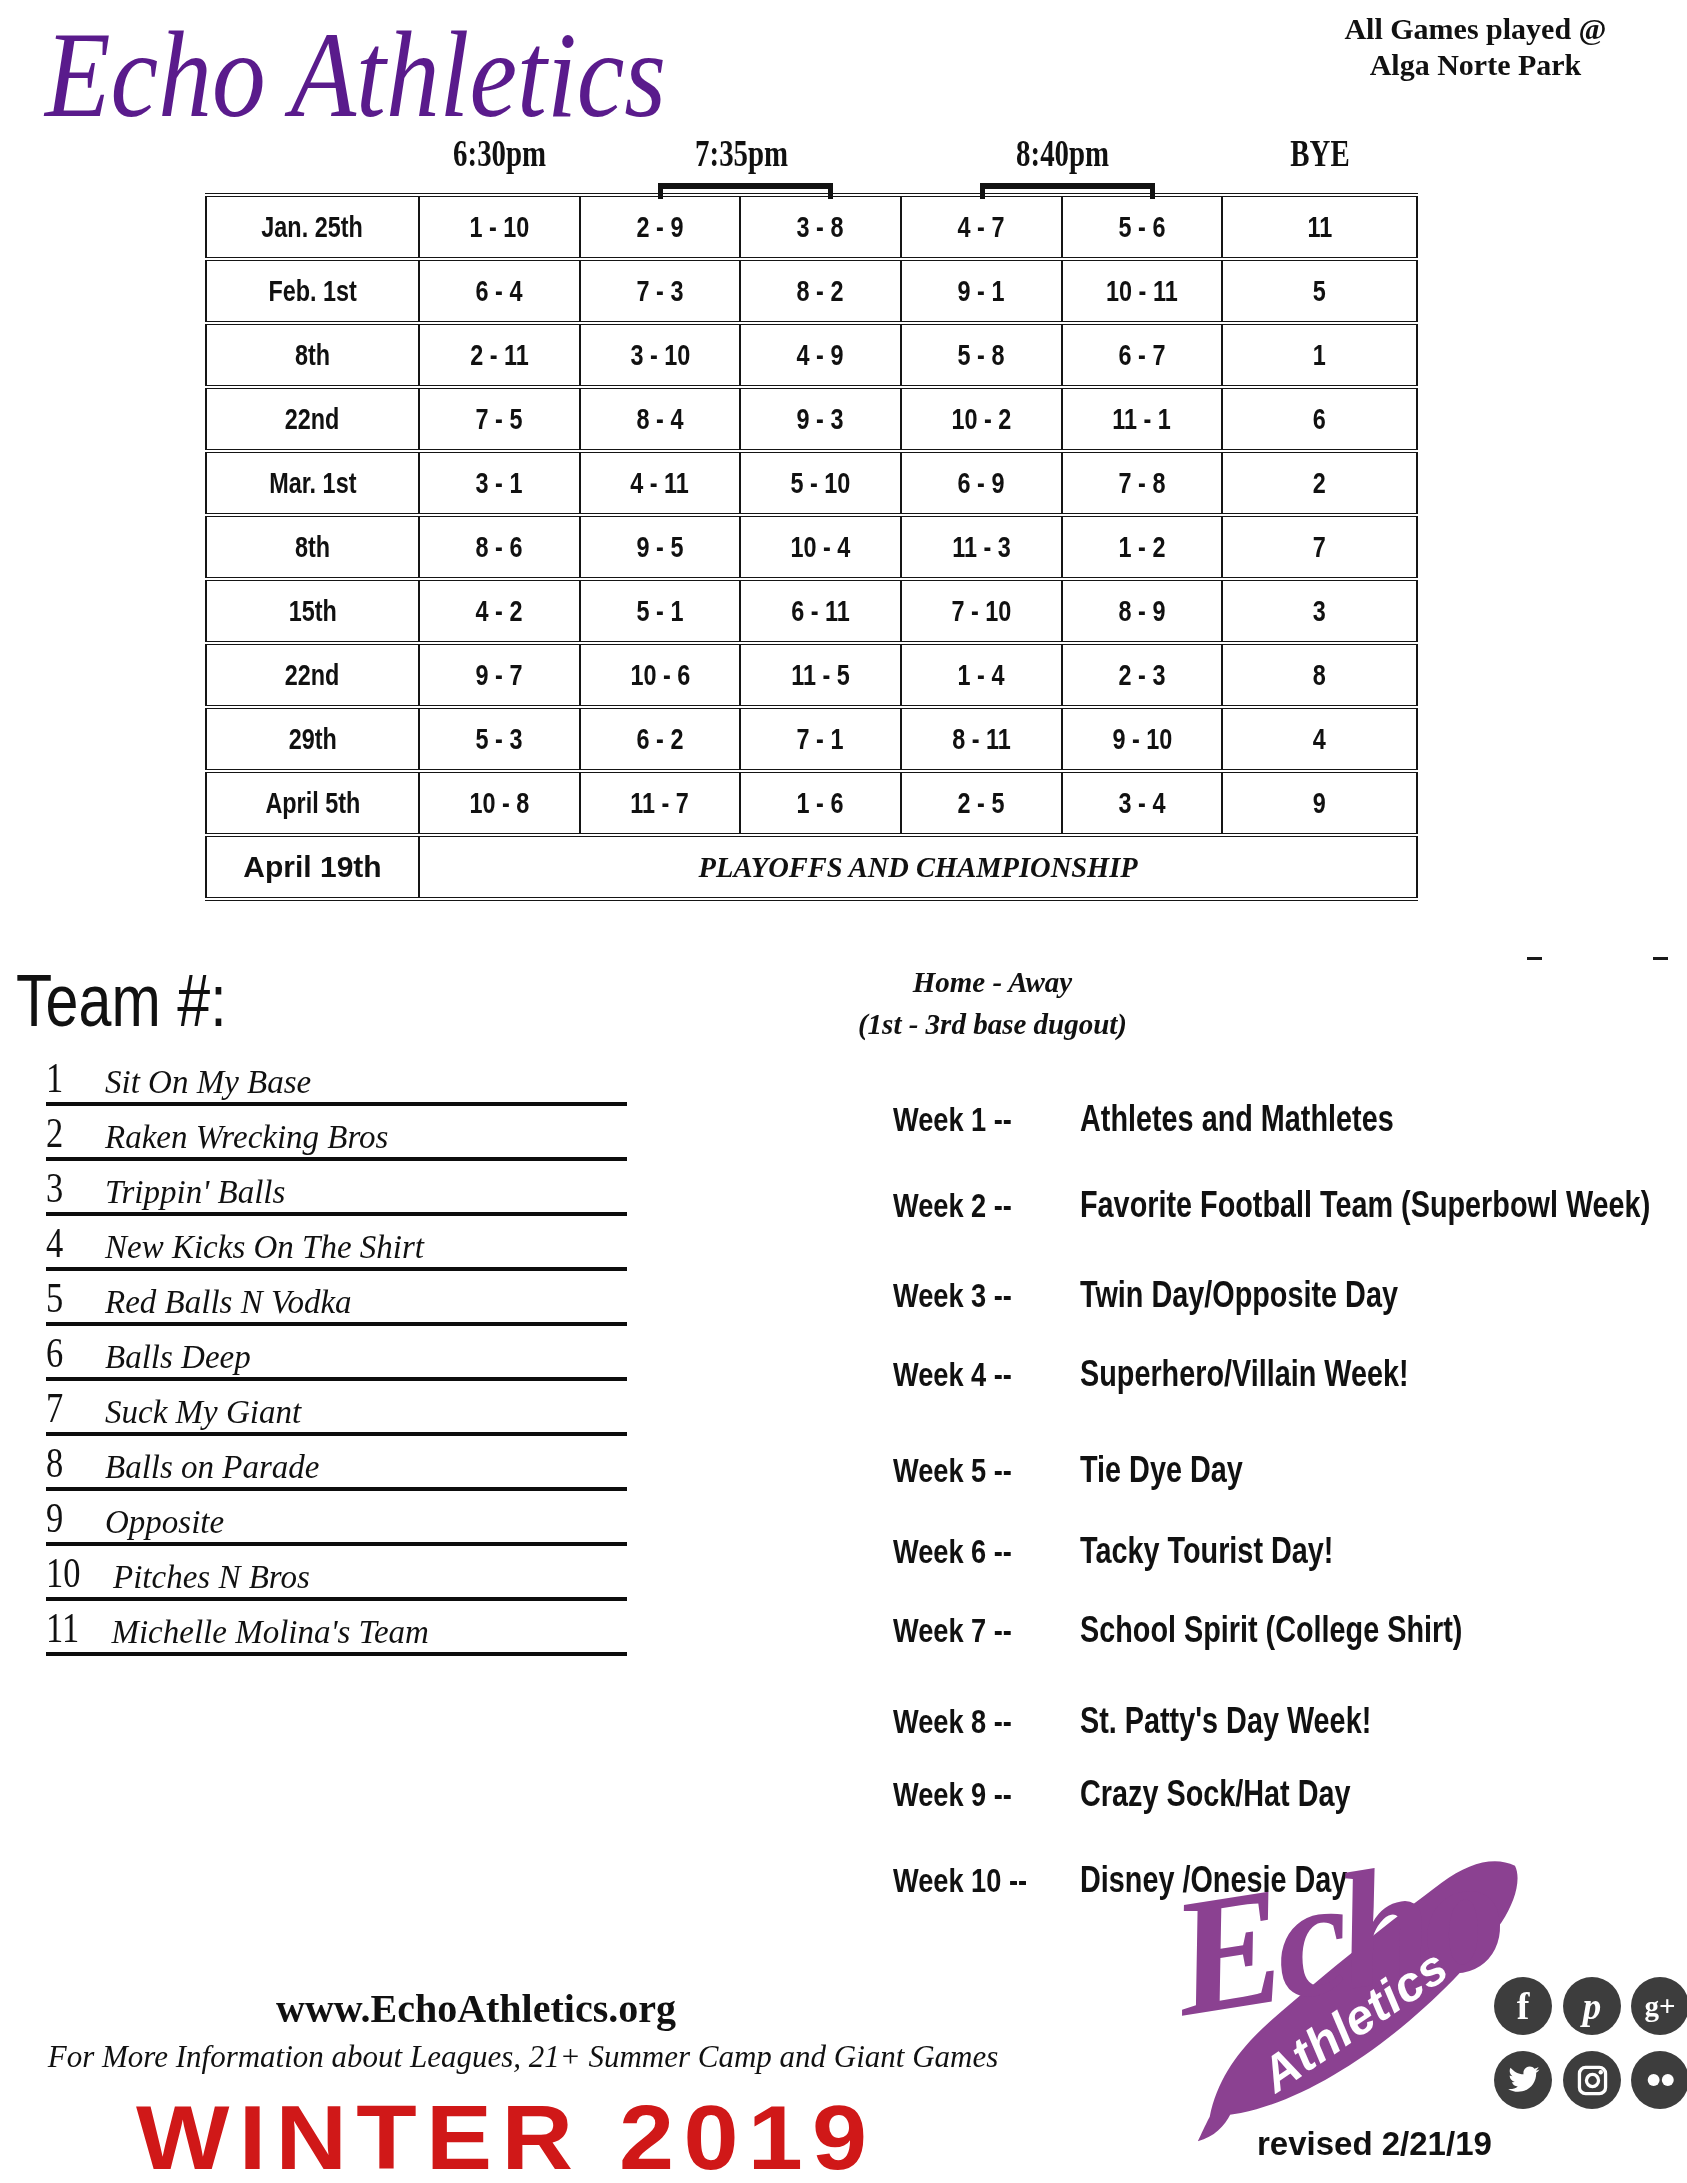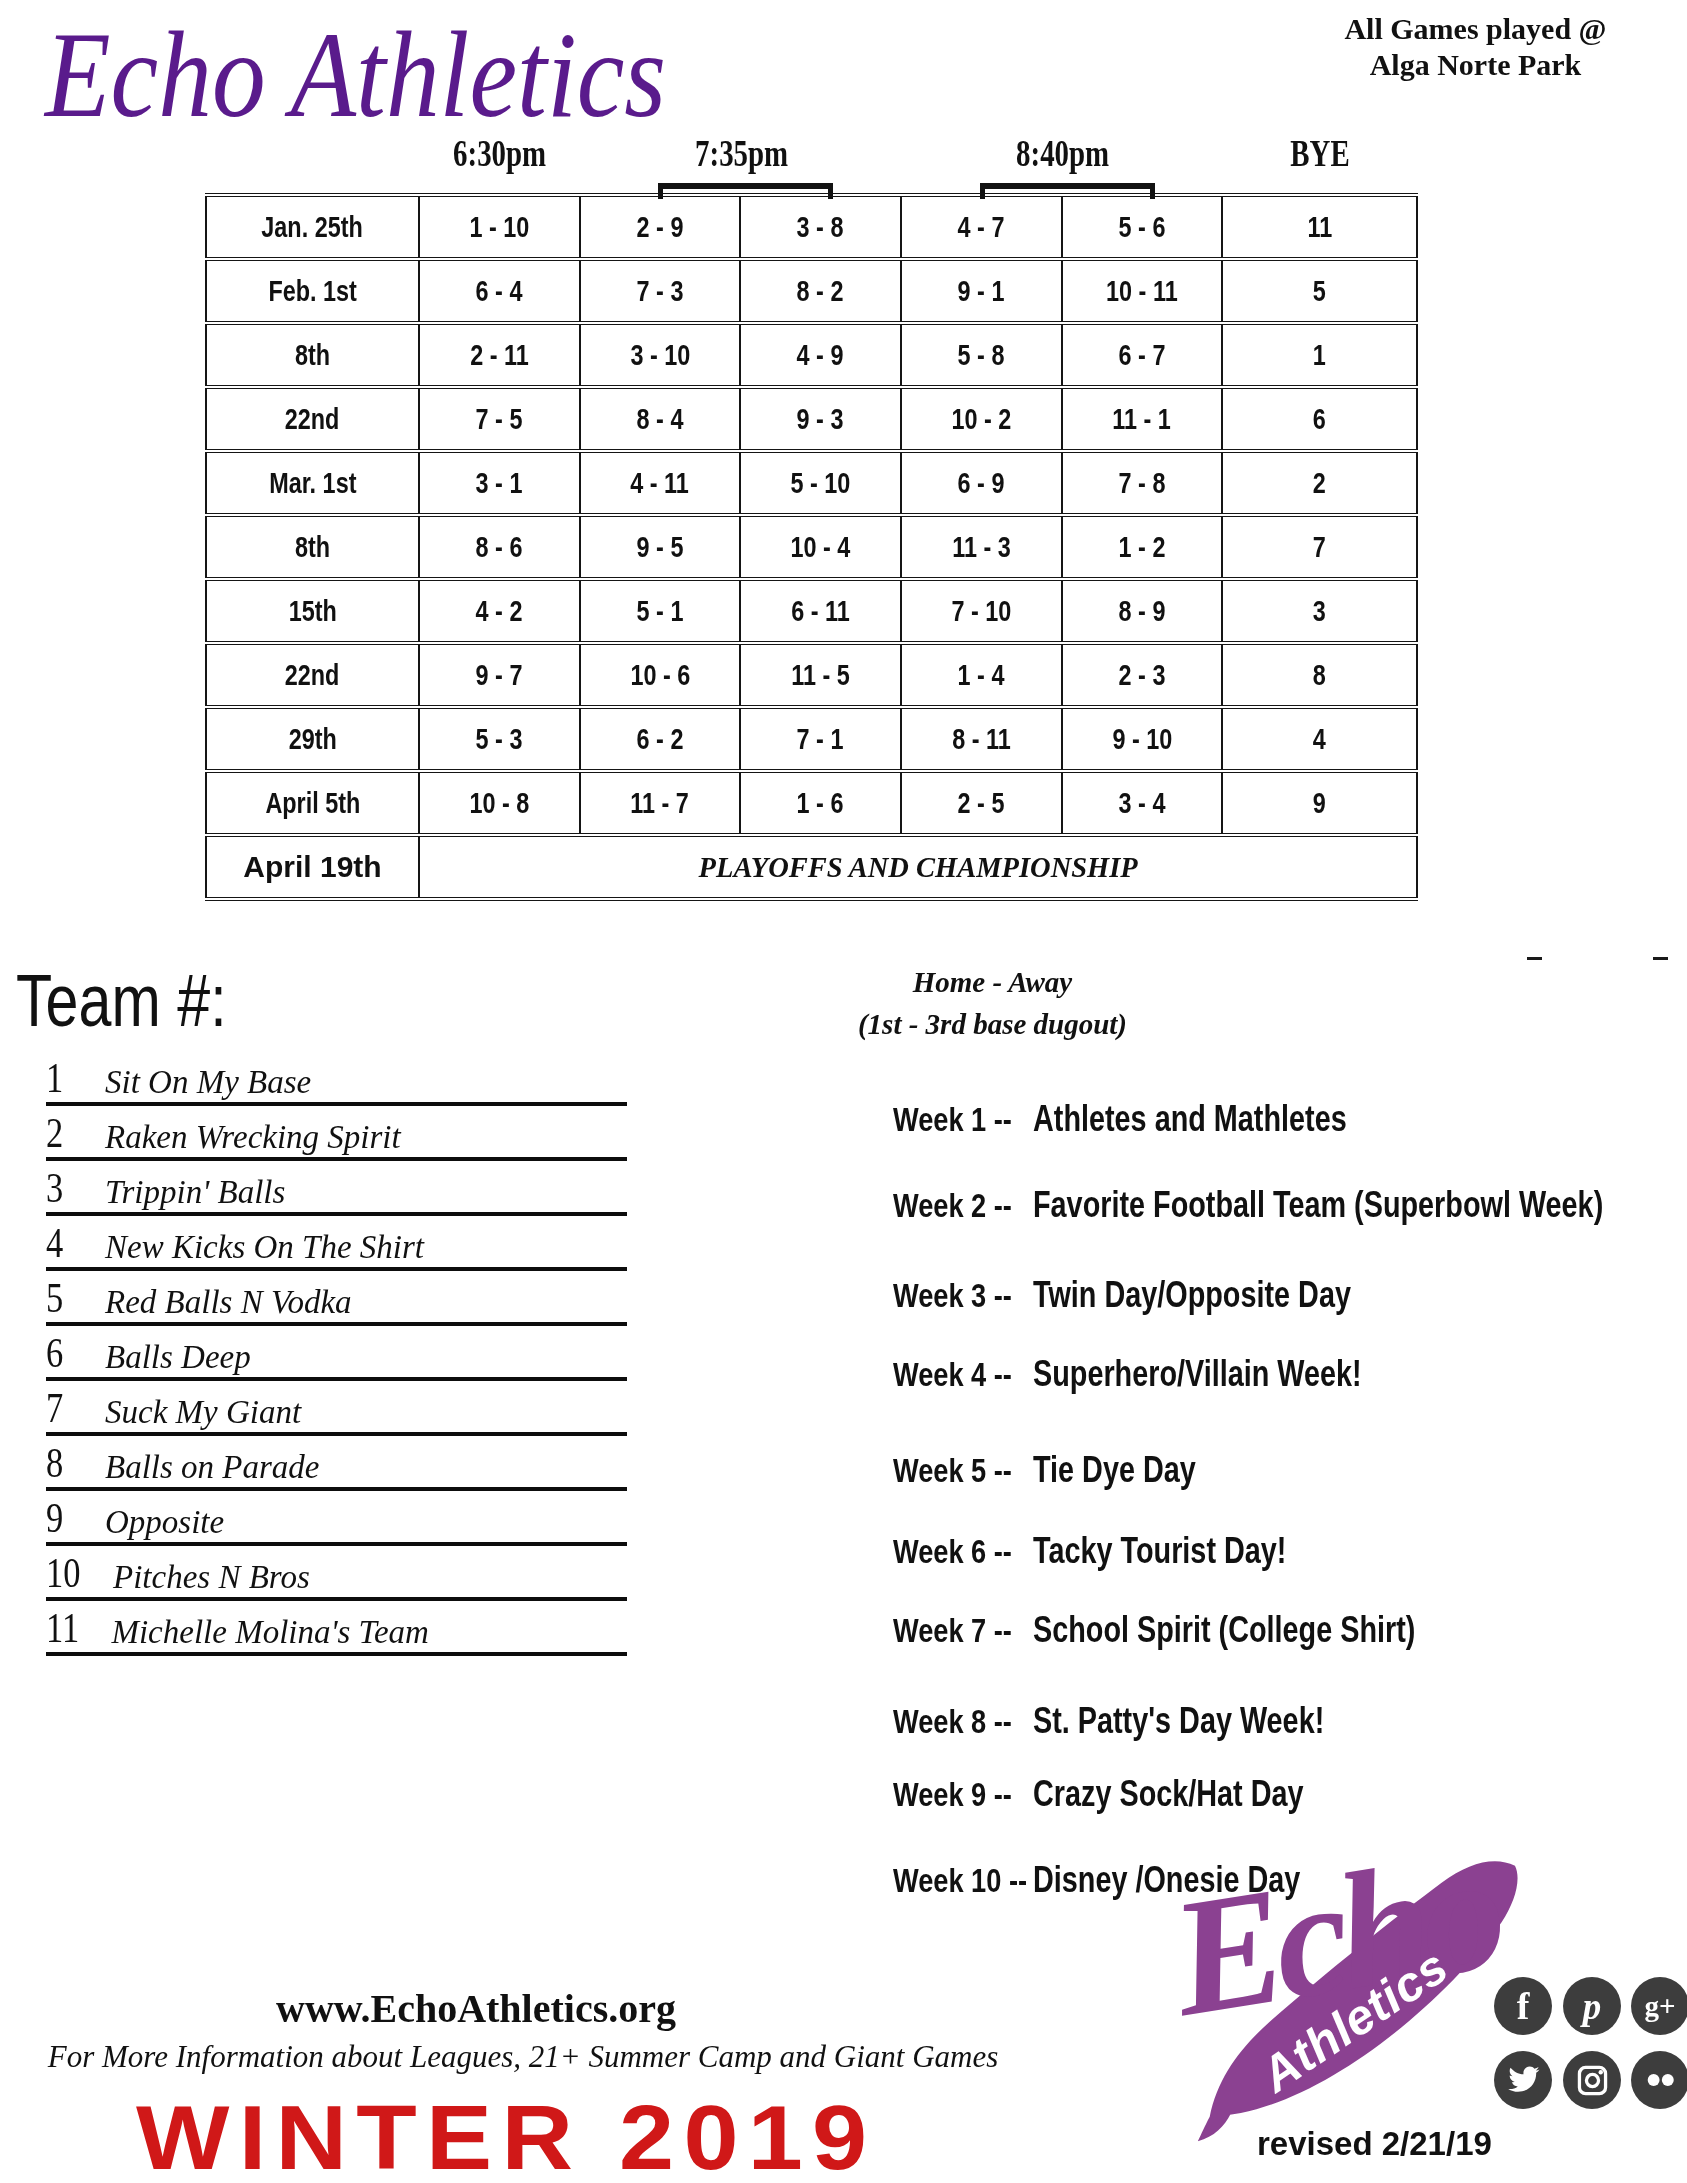--- a/index.html
+++ b/index.html
@@ -55,21 +55,21 @@
   .team-list{position:absolute;left:46px;top:1051px;width:581px;}
   .team-row{height:55px;border-bottom:4.6px solid #0d0d0d;display:flex;align-items:flex-end;
             padding-bottom:2.6px;box-sizing:border-box;}
   .team-num{font-family:"Liberation Serif",serif;font-size:42px;line-height:1;
             transform:scaleX(.82);transform-origin:left bottom;min-width:34px;}
   .team-name{font-family:"Liberation Serif",serif;font-style:italic;font-size:33px;
              line-height:1;margin-left:25px;white-space:nowrap;}
 
   
   .weeks{position:absolute;left:893px;top:0;width:794px;}
-  .week-row{position:absolute;display:flex;align-items:baseline;white-space:nowrap;}
+  .week-row{position:absolute;display:flex;align-items:baseline;white-space:nowrap;gap:47px;}
   .week-label{font-weight:bold;font-size:34px;width:140px;flex:0 0 auto;}
   .week-theme{font-weight:bold;font-size:36px;}
   .week-row:nth-child(1){top:1098px;}
   .week-row:nth-child(2){top:1184px;}
   .week-row:nth-child(3){top:1274px;}
   .week-row:nth-child(4){top:1353px;}
   .week-row:nth-child(5){top:1449px;}
   .week-row:nth-child(6){top:1530px;text-align:center;}
   .week-row:nth-child(7){top:1609px;}
   .week-row:nth-child(8){top:1700px;}
@@ -238,21 +238,21 @@
   </div>
 
   <div class="team-heading">Team #:</div>
   <div class="team-list">
     <div class="team-row">
         <span class="team-num">1</span>
         <span class="team-name">Sit On My Base</span>
       </div>
     <div class="team-row">
         <span class="team-num">2</span>
-        <span class="team-name">Raken Wrecking Spirit</span>
+        <span class="team-name">Raken Wrecking Bros</span>
       </div>
     <div class="team-row">
         <span class="team-num">3</span>
         <span class="team-name">Trippin' Balls</span>
       </div>
     <div class="team-row">
         <span class="team-num">4</span>
         <span class="team-name">New Kicks On The Shirt</span>
       </div>
     <div class="team-row">

